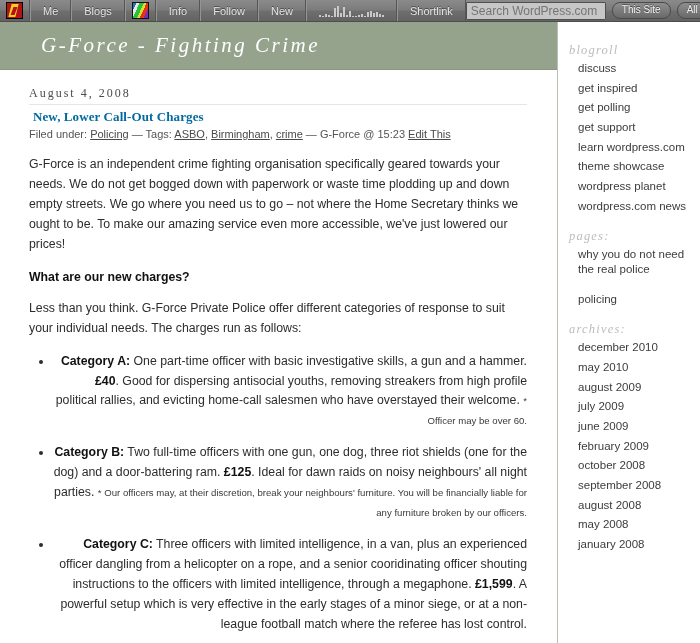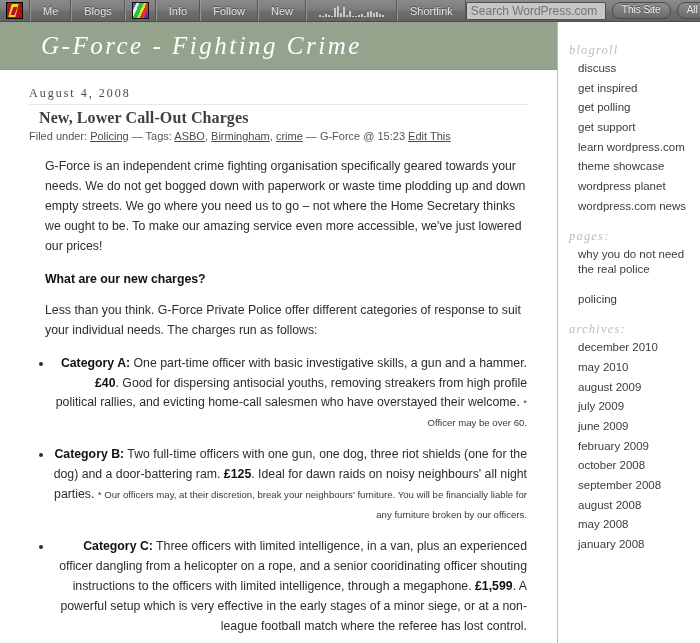--- a/index.html
+++ b/index.html
@@ -139,21 +139,21 @@
   #banner {
     height: 47px;
     background: #95a28c;
     border-bottom: 1px solid #8b9882;
     display: flex;
     align-items: center;
   }
   #blogtitle {
     font-family: "Liberation Serif", serif;
     font-style: italic;
-    font-size: 25px;
+    font-size: 21px;
     letter-spacing: 2.5px;
     color: #ffffff;
     padding-left: 41px;
     white-space: nowrap;
   }
 
   #content {
     padding: 16px 30px 0 29px;
     box-sizing: border-box;
   }
@@ -162,39 +162,39 @@
     font-family: "Liberation Serif", serif;
     font-size: 12px;
     letter-spacing: 2px;
     color: #4a4a4a;
     border-bottom: 1px solid #e6e6e6;
     padding-bottom: 3px;
     margin-bottom: 4px;
   }
   .post-title {
     font-family: "Liberation Serif", serif;
-    font-size: 16px;
+    font-size: 13px;
     font-weight: bold;
-    color: #404040;
-    margin: 0 0 2px 10px;
+    color: #0369a1;
+    margin: 0 0 2px 4px;
     letter-spacing: 0.1px;
   }
   .post-meta {
     font-size: 11px;
     color: #555;
     margin-bottom: 13px;
     line-height: 1.4;
   }
   .post-meta a {
     color: #4a4a4a;
     text-decoration: underline;
   }
 
   .post-body p {
-    margin: 0 0 13px 16px;
+    margin: 0 0 13px 0;
     line-height: 1.62;
     font-size: 12.3px;
     color: #2d2d2d;
   }
   .post-body p.tight { margin-bottom: 11px; }
   .post-body b, .post-body strong { color: #111; }
 
   ul.charges {
     margin: 0 0 13px 0;
     padding-left: 24px;

